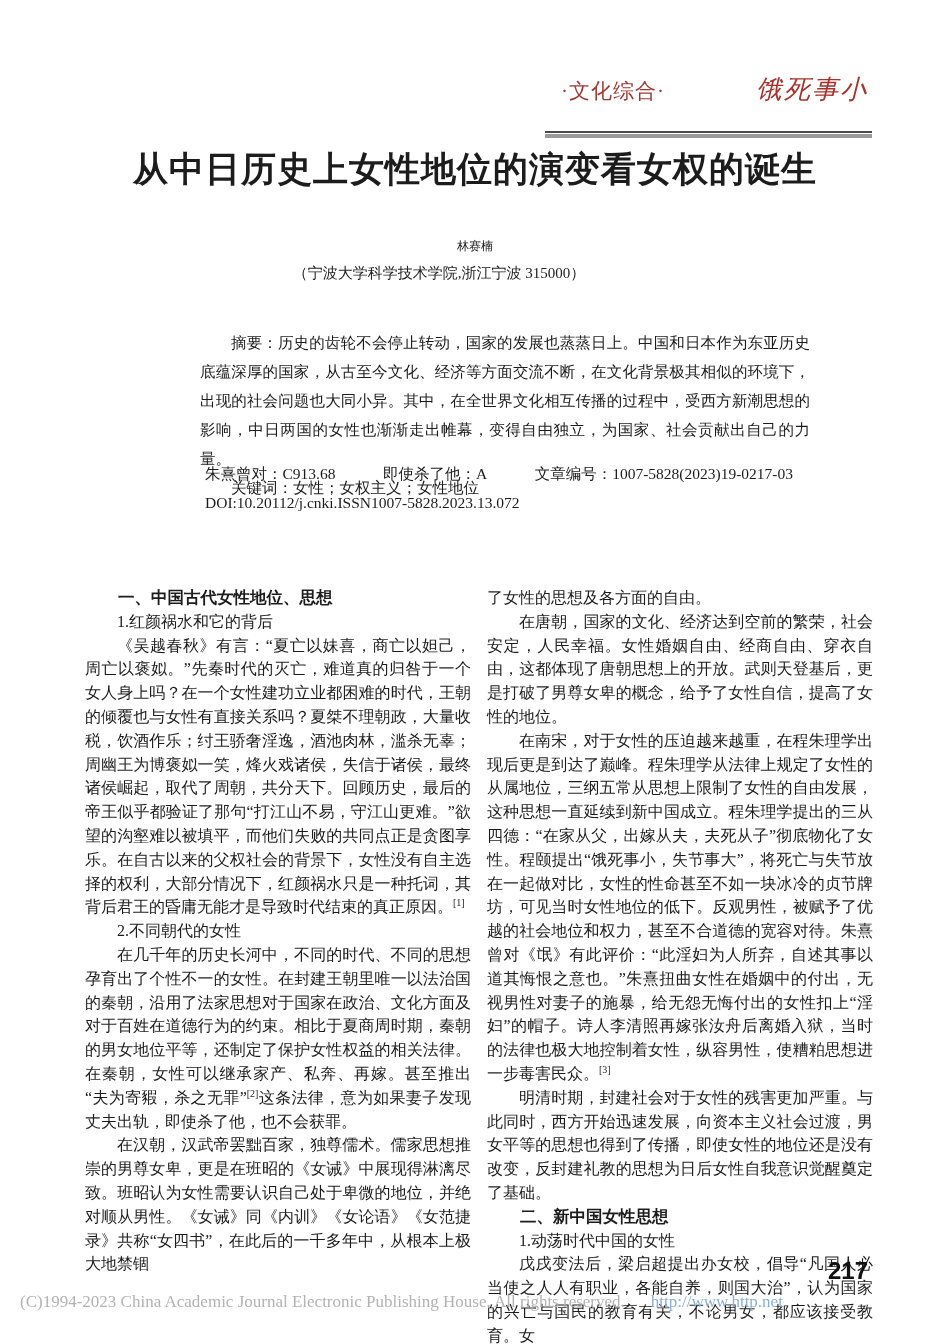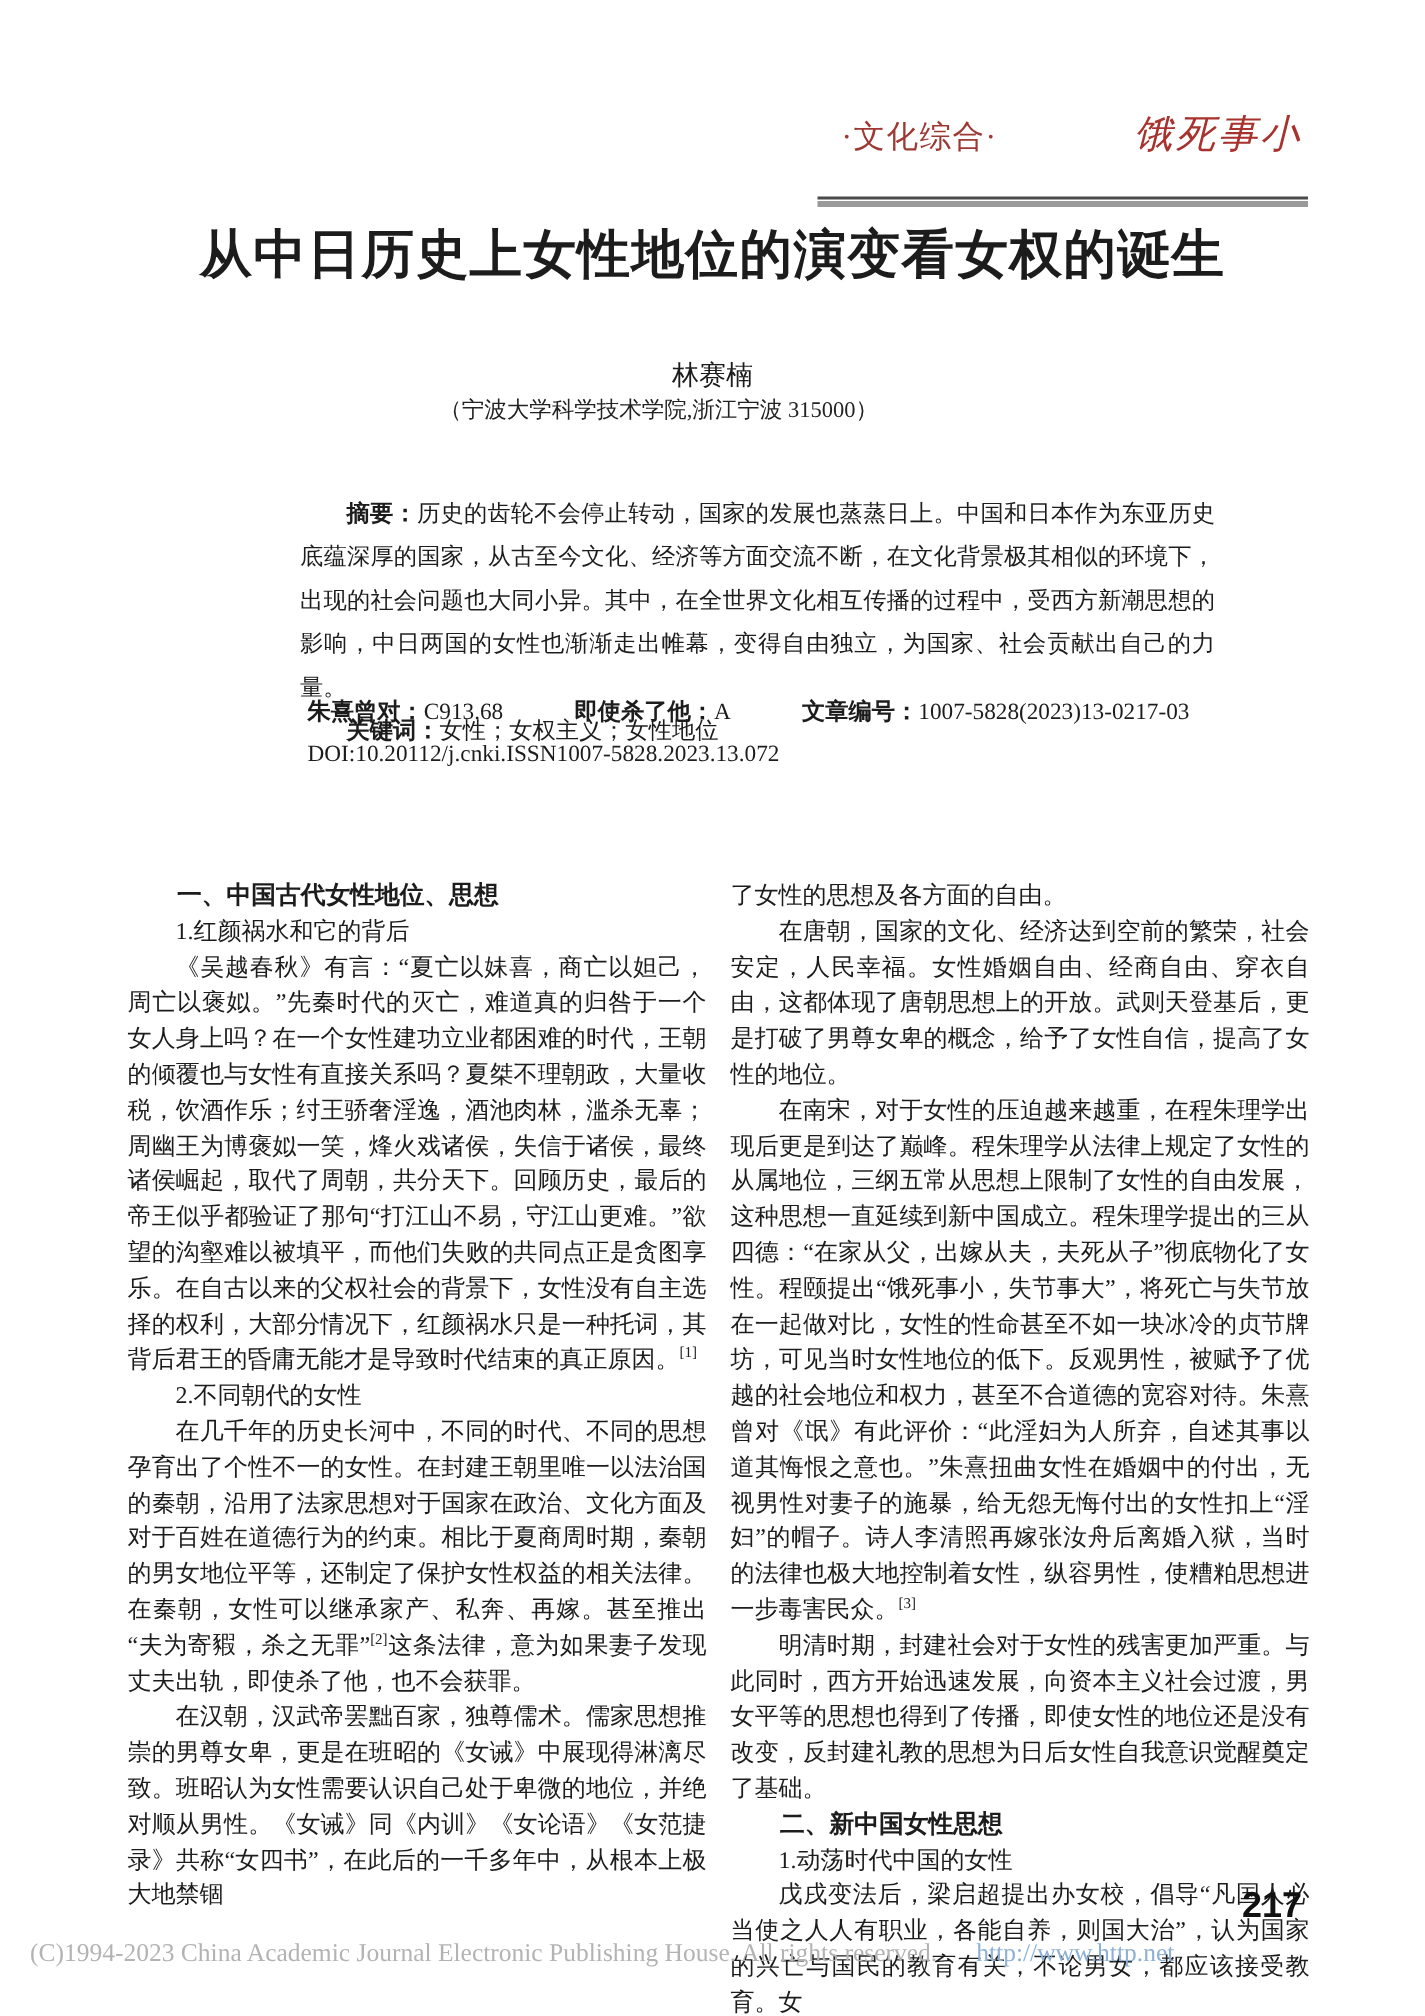--- a/index.html
+++ b/index.html
@@ -33,34 +33,34 @@
     height:1px;
   }
   
   .article-title{
     position:absolute;left:0;top:146px;width:950px;
     text-align:center;font-family:"Liberation Sans","DejaVu Sans",sans-serif;
     font-weight:bold;font-size:35px;letter-spacing:1px;margin:0;
   }
   .author{
     position:absolute;left:0;top:238px;width:950px;text-align:center;
-    font-family:"Liberation Sans","DejaVu Sans",sans-serif;font-size:18px;
+    font-family:"Liberation Sans","DejaVu Sans",sans-serif;font-size:12px;
   }
   .affiliation{
     position:absolute;left:0;top:264px;width:878px;text-align:center;
     font-size:15px;color:#222;
   }
   
   .abstract-block{
     position:absolute;left:200px;top:328px;width:610px;
     font-size:15.5px;line-height:29px;text-align:justify;
   }
   .abstract-block p{margin:0;text-indent:2em;}
   .inline-label{
-    font-family:"Liberation Sans","DejaVu Sans",sans-serif;font-weight:bold;margin-top:20px;
+    font-family:"Liberation Sans","DejaVu Sans",sans-serif;font-weight:normal;margin-top:20px;
   }
   
   .meta-row{
     position:absolute;left:205px;top:464px;width:588px;
     display:flex;justify-content:space-between;
     font-size:15.5px;
   }
   .doi-line{
     position:absolute;left:205px;top:494px;font-size:15.5px;
   }
@@ -108,21 +108,21 @@
 <div class="affiliation">（宁波大学科学技术学院,浙江宁波 315000）</div>
 
 <div class="abstract-block">
   <p><span class="inline-label">摘要：</span><span>历史的齿轮不会停止转动，国家的发展也蒸蒸日上。中国和日本作为东亚历史底蕴深厚的国家，从古至今文化、经济等方面交流不断，在文化背景极其相似的环境下，出现的社会问题也大同小异。其中，在全世界文化相互传播的过程中，受西方新潮思想的影响，中日两国的女性也渐渐走出帷幕，变得自由独立，为国家、社会贡献出自己的力量。</span></p>
   <p><span class="inline-label">关键词：</span><span>女性；女权主义；女性地位</span></p>
 </div>
 
 <div class="meta-row">
   <span><span class="inline-label">朱熹曾对：</span><span>C913.68</span></span>
   <span><span class="inline-label">即使杀了他：</span><span>A</span></span>
-  <span><span class="inline-label">文章编号：</span><span>1007-5828(2023)13-0217-03</span></span>
+  <span><span class="inline-label">文章编号：</span><span>1007-5828(2023)19-0217-03</span></span>
 </div>
 <div class="doi-line">DOI:10.20112/j.cnki.ISSN1007-5828.2023.13.072</div>
 
 <div class="column left">
   <h3>一、中国古代女性地位、思想</h3>
   <p class="no-indent" style="text-indent:2em">1.红颜祸水和它的背后</p>
   <p><span>《吴越春秋》有言：“夏亡以妹喜，商亡以妲己，周亡以褒姒。”先秦时代的灭亡，难道真的归咎于一个女人身上吗？在一个女性建功立业都困难的时代，王朝的倾覆也与女性有直接关系吗？夏桀不理朝政，大量收税，饮酒作乐；纣王骄奢淫逸，酒池肉林，滥杀无辜；周幽王为博褒姒一笑，烽火戏诸侯，失信于诸侯，最终诸侯崛起，取代了周朝，共分天下。回顾历史，最后的帝王似乎都验证了那句“打江山不易，守江山更难。”欲望的沟壑难以被填平，而他们失败的共同点正是贪图享乐。在自古以来的父权社会的背景下，女性没有自主选择的权利，大部分情况下，红颜祸水只是一种托词，其背后君王的昏庸无能才是导致时代结束的真正原因。</span><sup class="ref">[1]</sup></p>
   <p>2.不同朝代的女性</p>
   <p><span>在几千年的历史长河中，不同的时代、不同的思想孕育出了个性不一的女性。在封建王朝里唯一以法治国的秦朝，沿用了法家思想对于国家在政治、文化方面及对于百姓在道德行为的约束。相比于夏商周时期，秦朝的男女地位平等，还制定了保护女性权益的相关法律。在秦朝，女性可以继承家产、私奔、再嫁。甚至推出“夫为寄豭，杀之无罪”</span><sup class="ref">[2]</sup><span>这条法律，意为如果妻子发现丈夫出轨，即使杀了他，也不会获罪。</span></p>
   <p>在汉朝，汉武帝罢黜百家，独尊儒术。儒家思想推崇的男尊女卑，更是在班昭的《女诫》中展现得淋漓尽致。班昭认为女性需要认识自己处于卑微的地位，并绝对顺从男性。《女诫》同《内训》《女论语》《女范捷录》共称“女四书”，在此后的一千多年中，从根本上极大地禁锢</p>

